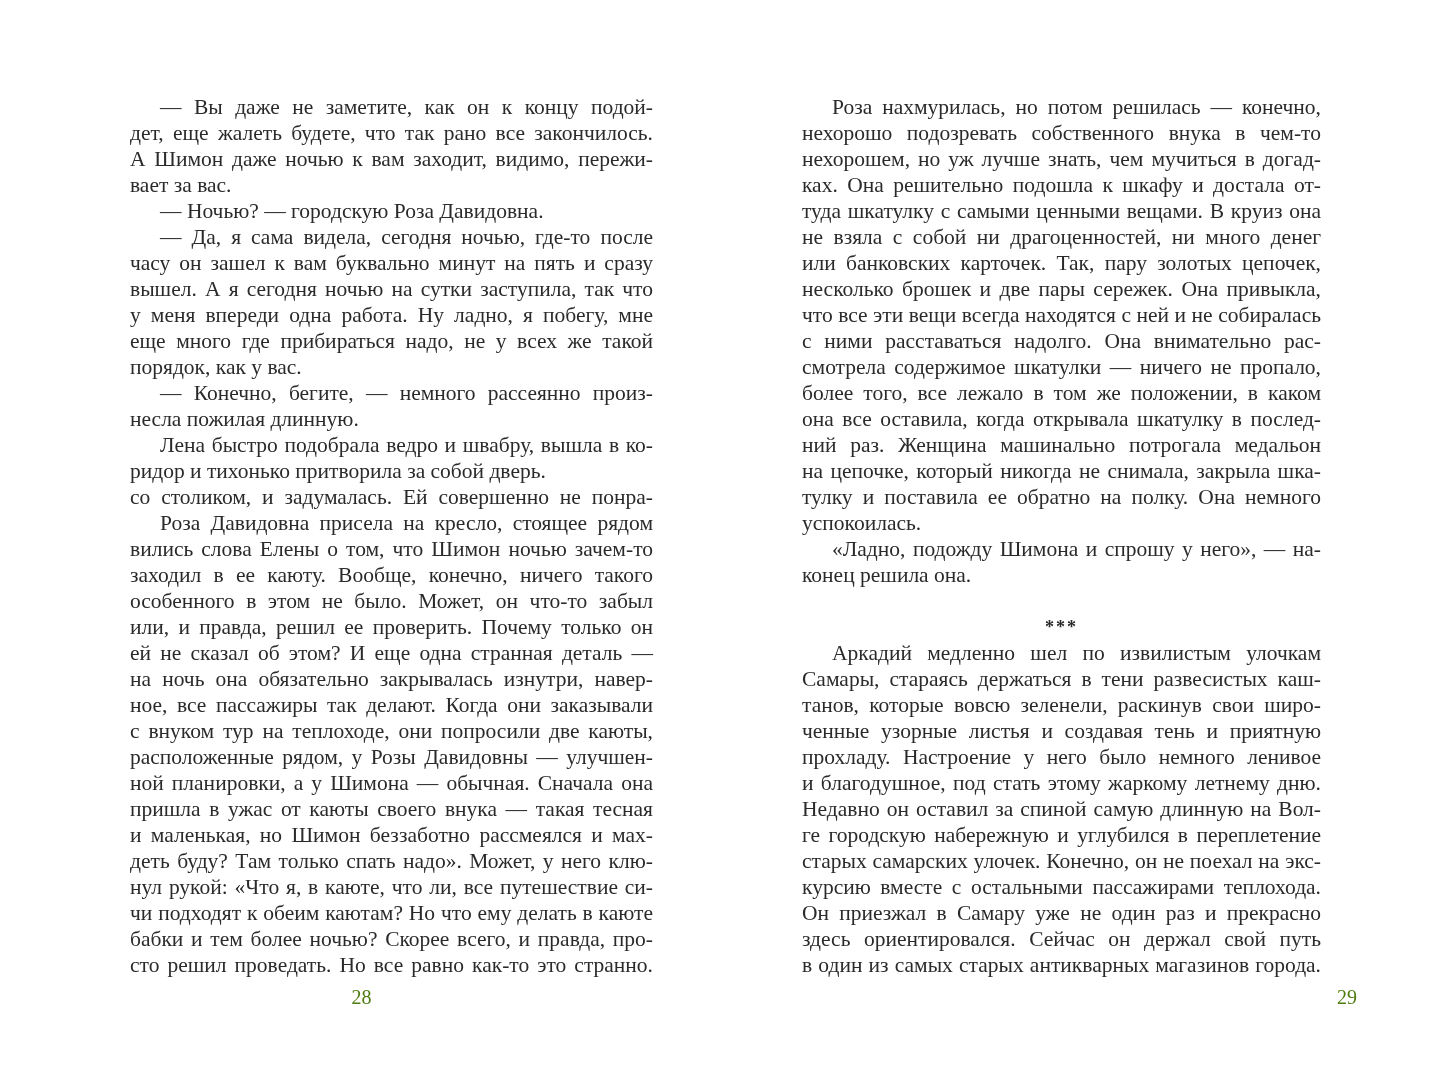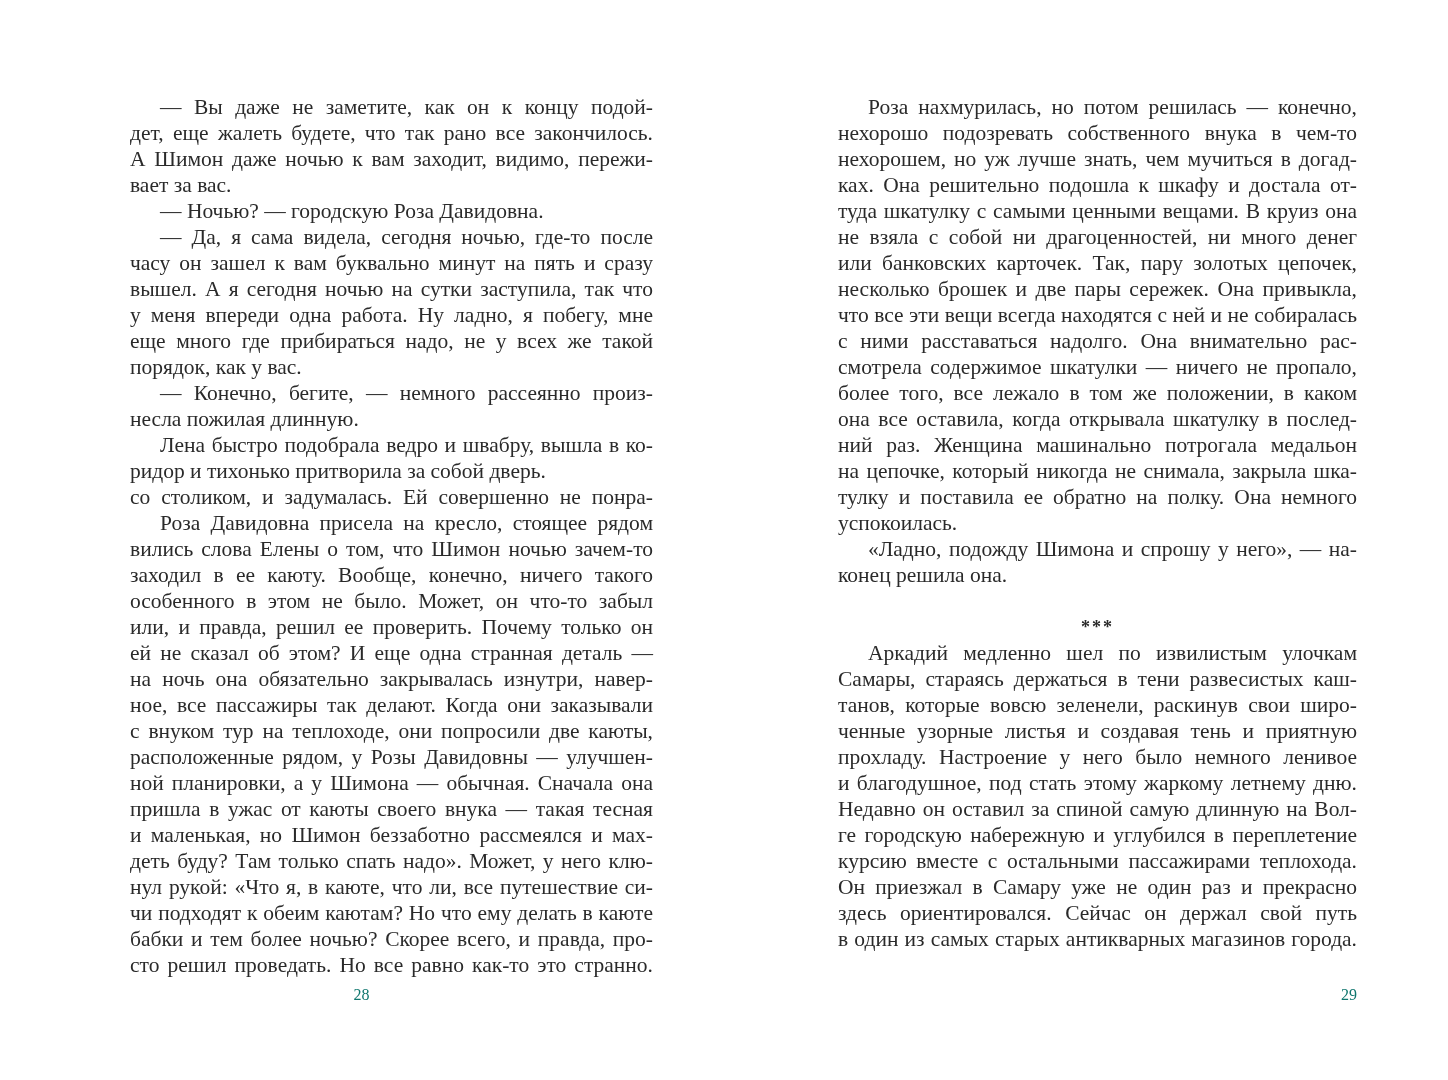--- a/index.html
+++ b/index.html
@@ -1,27 +1,27 @@
 <!DOCTYPE html>
 <html><head>
 <meta charset="utf-8">
 <style>
   html, body { margin:0; padding:0; background:#ffffff; }
   body { width:1448px; height:1080px; position:relative; overflow:hidden;
          font-family:"Liberation Serif", "DejaVu Serif", serif; color:#2a2a2a; }
   .page { position:absolute; top:94px; }
   .page.left { left:100px; width:523px;margin-left:30px; }
-  .page.right { left:838px; width:519px; }
+  .page.right { left:802px; width:519px; }
   .line { display:block; height:26px; line-height:26px; font-size:21.5px;
           white-space:nowrap; text-align:justify; text-align-last:justify; }
   .line.last { text-align-last:left; }
   .line.indent { padding-left:30px; }
   .line.center { text-align:center; text-align-last:center; }
   .line.gap { height:26px; }
-  .pagenum { position:absolute; top:986px; font-size:16px; color:#0f766e; text-align:center; }
+  .pagenum { position:absolute; top:986px; font-size:20px; color:#4d7c0f; text-align:center; }
   .pagenum.left { left:100px; width:523px; }
   .pagenum.right { left:838px; width:519px;text-align:right; }
   .stars { letter-spacing:2px; font-weight:bold; font-size:18px; }
 </style>
 </head>
 <body>
 
 <div class="page left" id="left-lines">
     <span class="line indent">— Вы даже не заметите, как он к концу подой-</span>
     <span class="line">дет, еще жалеть будете, что так рано все закончилось.</span>
@@ -86,19 +86,20 @@
   <div class="line center stars">***</div>
   <div id="right-lines-b">
       <span class="line indent">Аркадий медленно шел по извилистым улочкам</span>
       <span class="line">Самары, стараясь держаться в тени развесистых каш-</span>
       <span class="line">танов, которые вовсю зеленели, раскинув свои широ-</span>
       <span class="line">ченные узорные листья и создавая тень и приятную</span>
       <span class="line">прохладу. Настроение у него было немного ленивое</span>
       <span class="line">и благодушное, под стать этому жаркому летнему дню.</span>
       <span class="line">Недавно он оставил за спиной самую длинную на Вол-</span>
       <span class="line">ге городскую набережную и углубился в переплетение</span>
+      <span class="line">старых самарских улочек. Конечно, он не поехал на экс-</span>
       <span class="line">курсию вместе с остальными пассажирами теплохода.</span>
       <span class="line">Он приезжал в Самару уже не один раз и прекрасно</span>
       <span class="line">здесь ориентировался. Сейчас он держал свой путь</span>
       <span class="line">в один из самых старых антикварных магазинов города.</span>
     </div>
 </div>
 <div class="pagenum right">29</div>
 
 </body></html>

